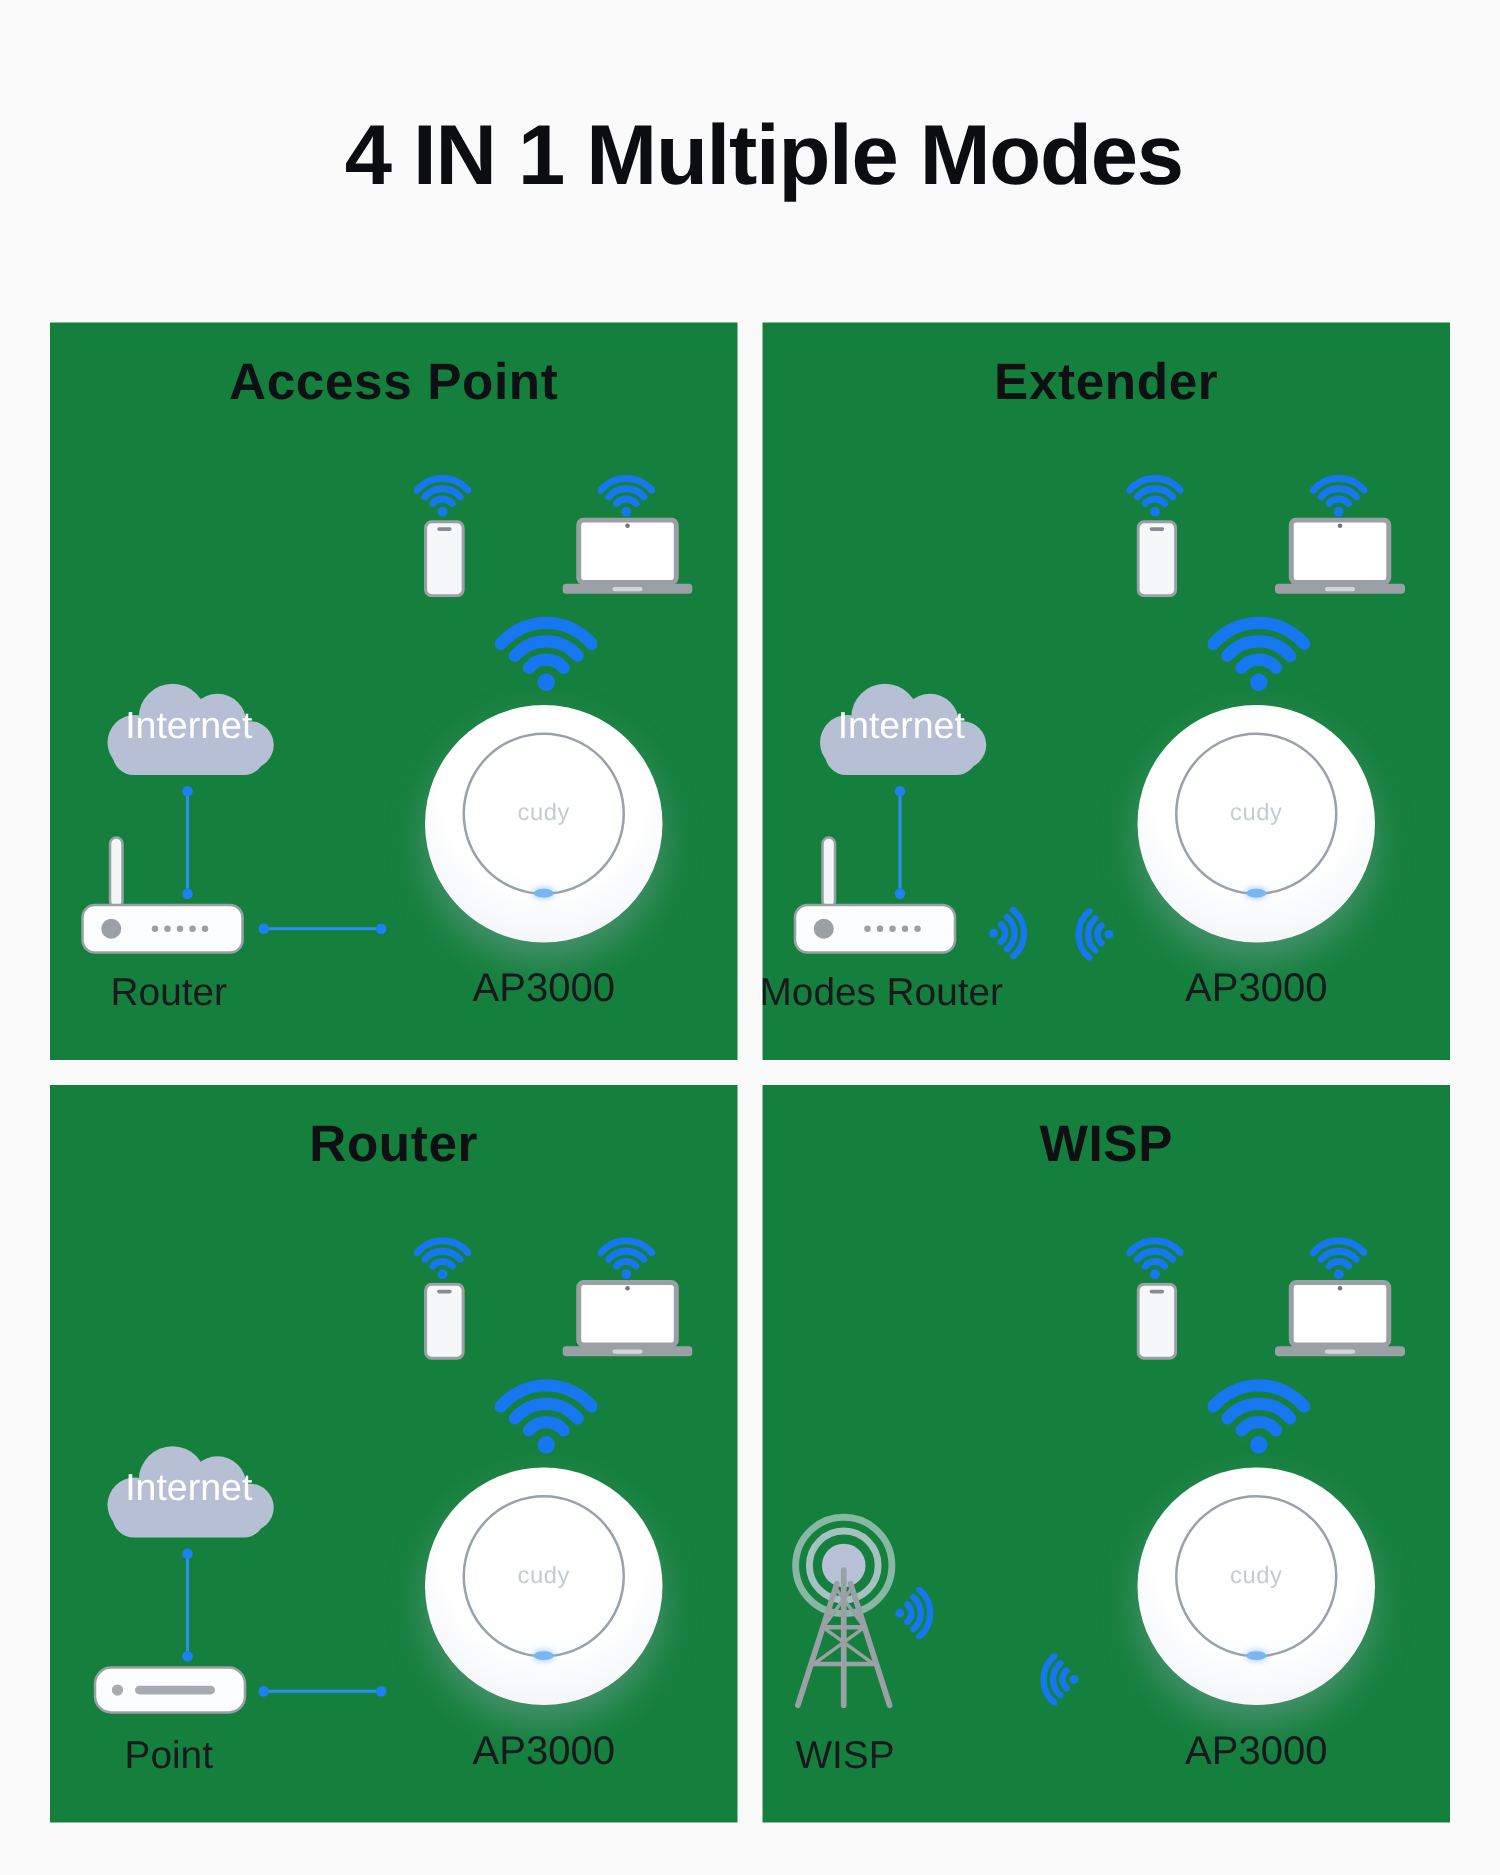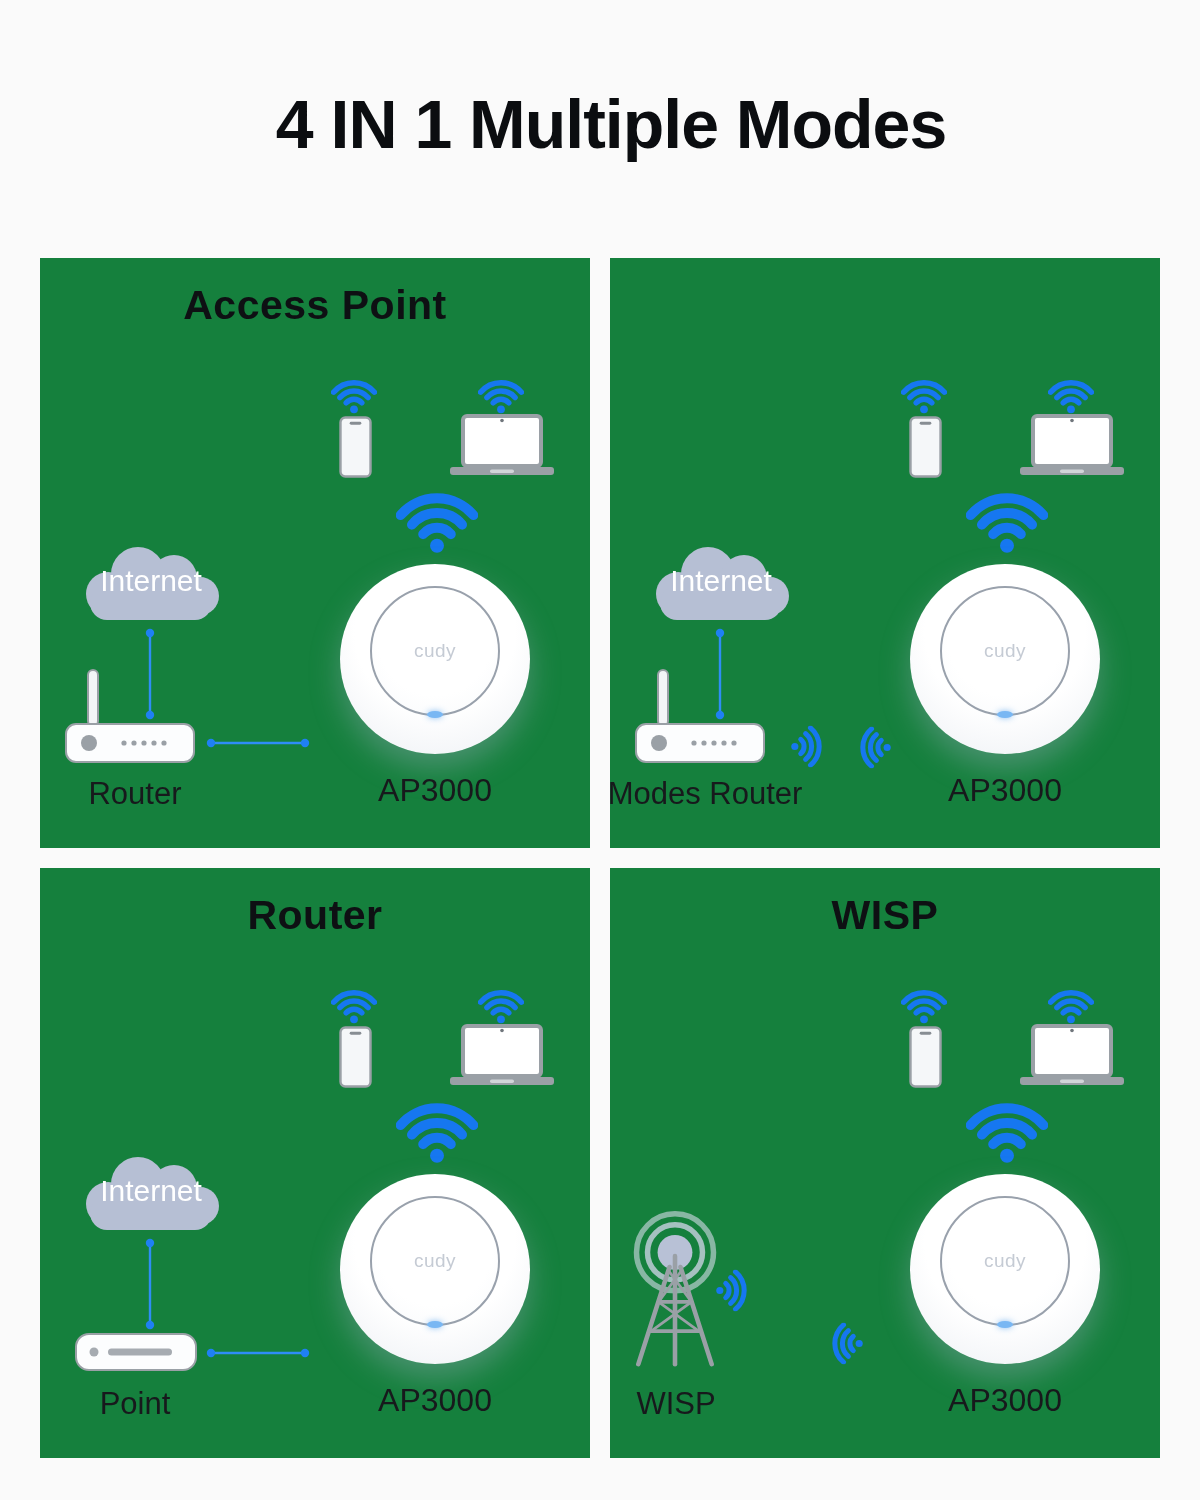--- a/index.html
+++ b/index.html
@@ -199,20 +199,21 @@
     <svg class="abs router" width="132" height="96">
         <use href="#sym-router"></use>
       </svg>
     <div class="abs src-label">Router</div>
     <svg class="abs hlink" width="104" height="10">
         <use href="#sym-hlink"></use>
       </svg>
   </section>
 
   <section class="panel">
+    <h2 class="section-title">Extender</h2>
 
     <svg class="abs wifi wifi-phone" width="46" height="36">
         <use href="#sym-wifi"></use>
       </svg>
     <svg class="abs phone" width="33" height="62">
         <use href="#sym-phone"></use>
       </svg>
     <svg class="abs wifi wifi-laptop" width="46" height="36">
         <use href="#sym-wifi"></use>
       </svg>

